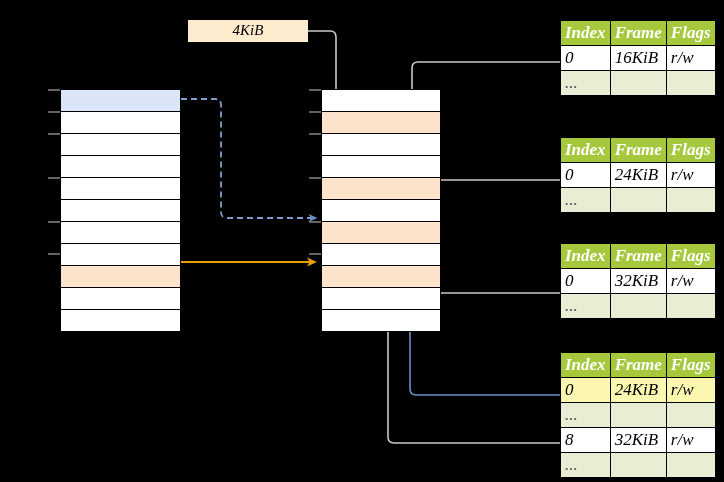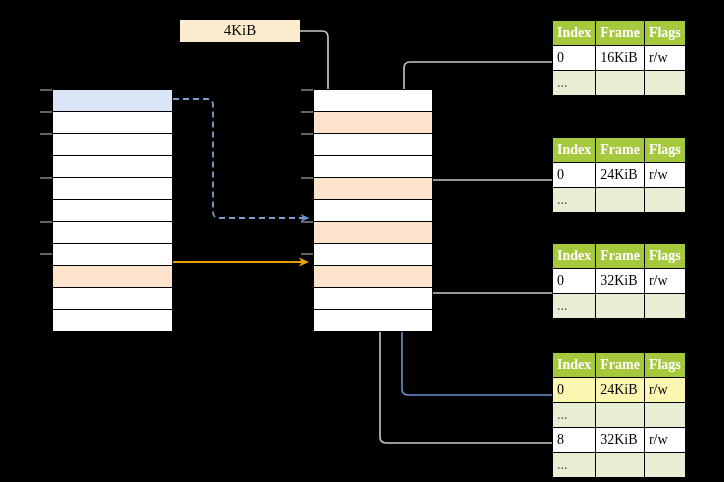--- a/index.html
+++ b/index.html
@@ -9,23 +9,24 @@
   }
   body {
     width: 724px;
     height: 482px;
     position: relative;
     overflow: hidden;
     font-family: "Liberation Serif", serif;
   }
   #stage {
     position: absolute;
-    left: 0; top: 0;
+    left: 8px; top: 0;
     width: 590px;
     height: 482px;
+    font-style: italic;
   }
   #svg-layer {
     position: absolute;
     left: 0; top: 0;
     width: 724px;
     height: 482px;
     pointer-events: none;
   }
 
   
@@ -60,21 +61,21 @@
   
   .ptable {
     position: absolute;
     border-collapse: collapse;
     border-spacing: 0;
     background: #ffffff;
     table-layout: fixed;
   }
   .ptable th, .ptable td {
     border: 1px solid #000000;
-    font-size: 14px;
+    font-size: 17px;
     line-height: 16px;
     height: 22px;
     padding: 1px 4px;
     font-family: "Liberation Serif", serif;
     text-align: left;
     font-weight: normal;
     overflow: hidden;
     white-space: nowrap;
   }
   .ptable th {

